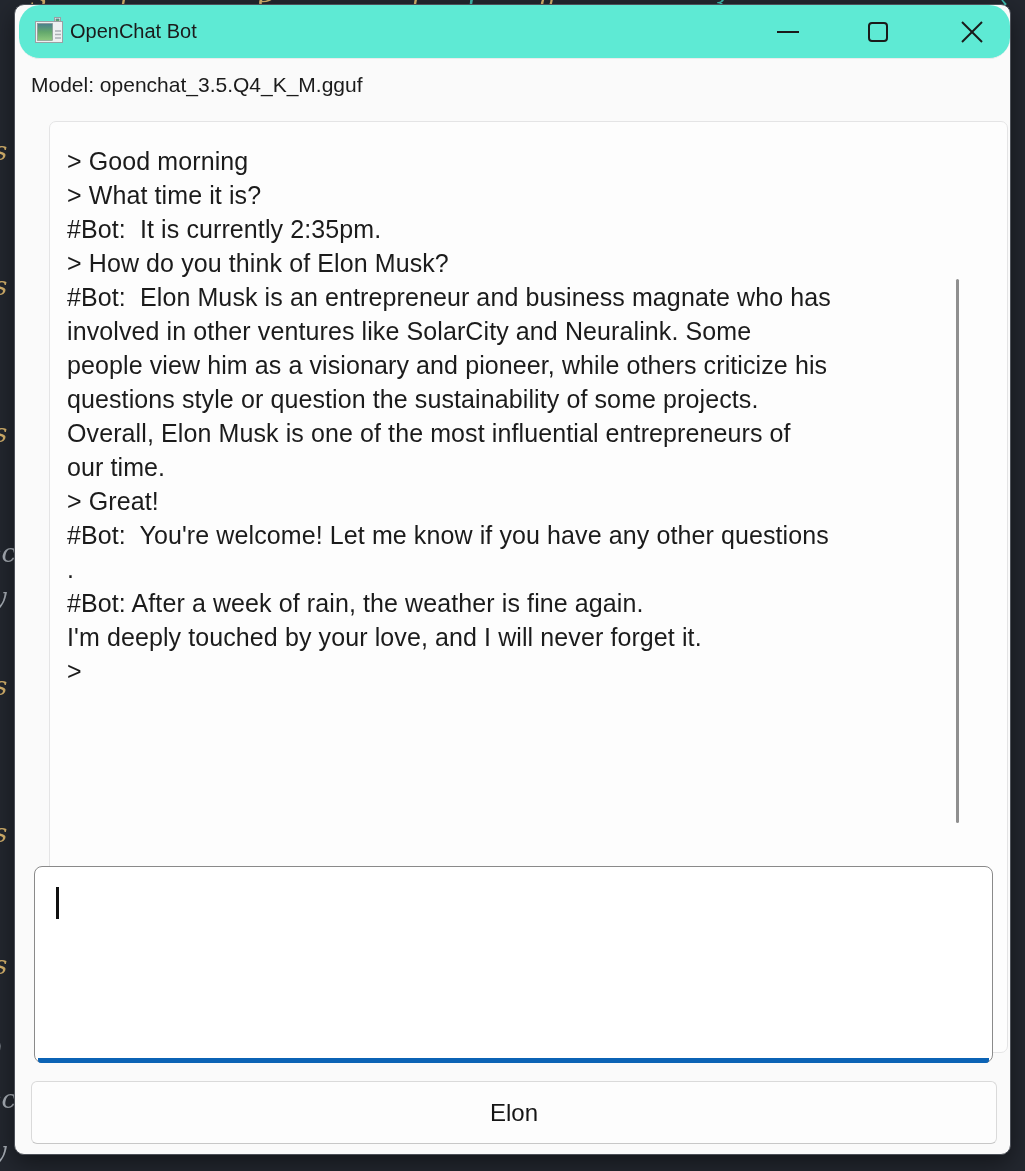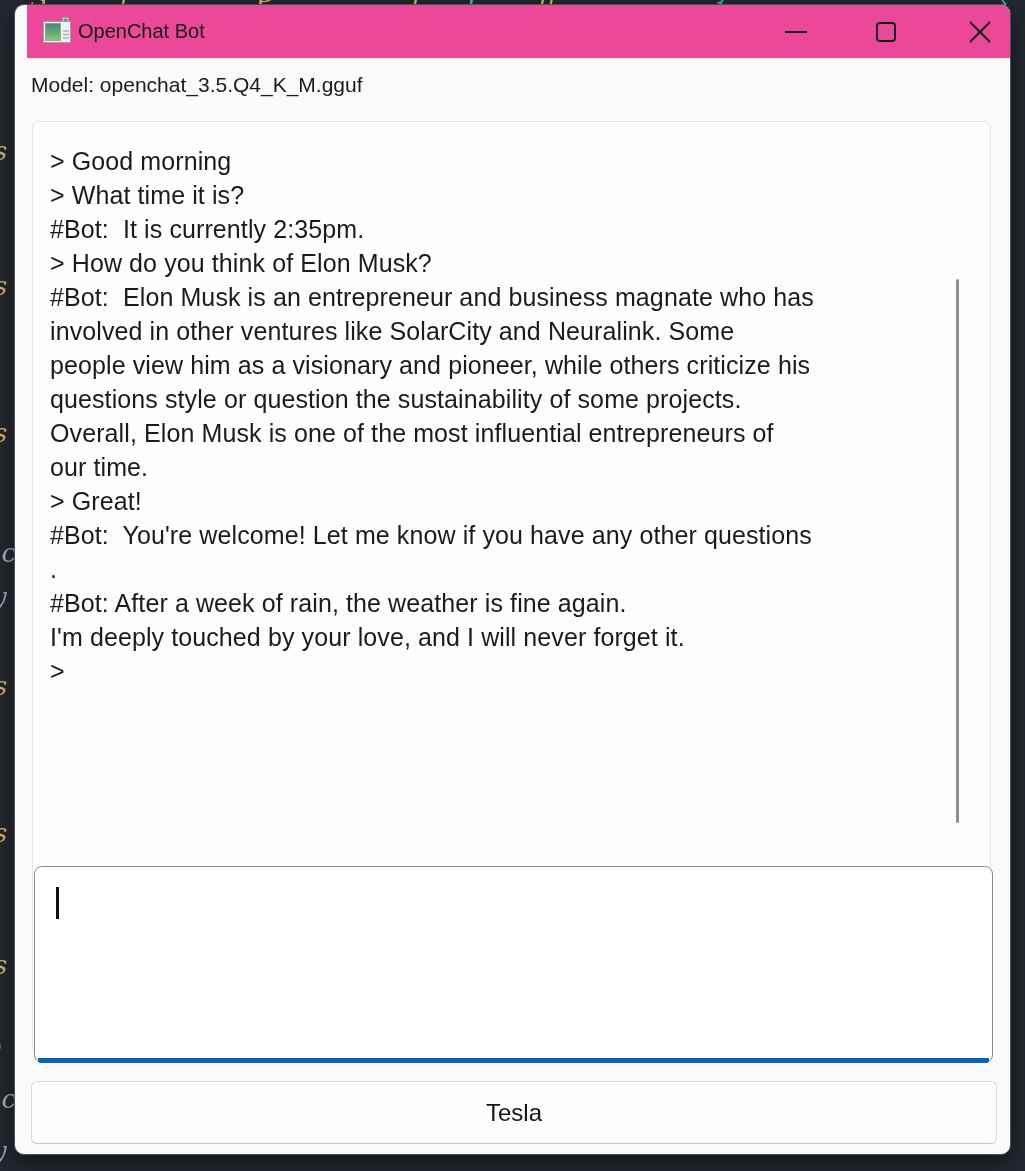--- a/index.html
+++ b/index.html
@@ -32,26 +32,27 @@
     width:997px;height:1151px;
     background:#fafafa;
     border:1px solid #4c5058;
     border-radius:10px;
     box-sizing:border-box;
     box-shadow:0 8px 24px rgba(0,0,0,.45);
     overflow:hidden;
   }
   .titlebar{
     position:absolute;
-    left:12px;top:0;right:0;
+    left:4px;top:0;right:0;
     height:53px;
-    background:#ec4899;
+    background:#5eead4;
     border-bottom:1px solid #ebebec;
     display:flex;
     align-items:center;
+    border-radius:21px;
   }
   .app-icon{
     position:absolute;
     left:14px;top:10px;
     width:33px;height:33px;
     display:block;
   }
   .window-title{
     position:absolute;
     left:51px;top:0;
@@ -75,21 +76,21 @@
   .model-label{
     position:absolute;
     left:16px;top:68px;
     font-size:21px;
     color:#1b1b1b;
   }
 
   
   .chat-area{
     position:absolute;
-    left:17px;top:116px;
+    left:34px;top:116px;
     width:959px;height:932px;
     box-sizing:border-box;
     background:#fdfdfd;
     border:1px solid #e4e4e5;
     border-radius:7px;
     padding:22px 0 0 17px;
     overflow:hidden;
   }
   .chat-line{
     font-size:25px;
@@ -235,15 +236,15 @@
       <div class="chat-line">#Bot: After a week of rain, the weather is fine again.</div>
       <div class="chat-line">I'm deeply touched by your love, and I will never forget it.</div>
       <div class="chat-line">&gt;</div>
     </div>
   <div class="chat-scrollbar"></div>
 
   <div class="input-area">
     <span class="caret"></span>
   </div>
 
-  <button class="send-button">Tesla</button>
+  <button class="send-button">Elon</button>
 
 </div>
 
 </body></html>

